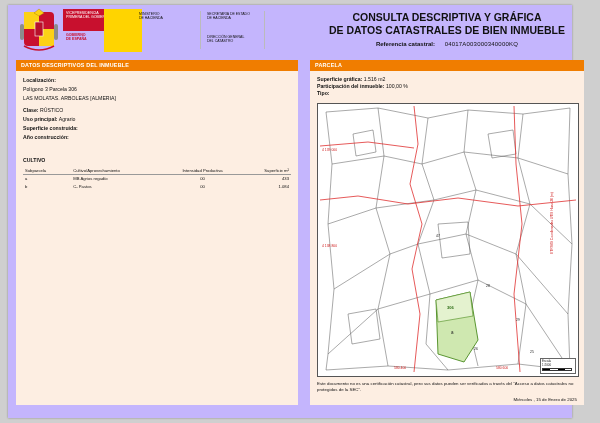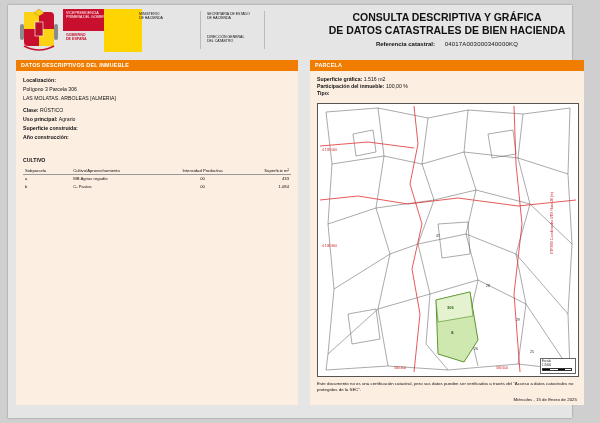--- a/index.html
+++ b/index.html
@@ -5,21 +5,21 @@
   html,body{margin:0;padding:0;}
   body{
     width:600px;height:423px;
     background:#cfcfcf;
     font-family:"Liberation Sans",sans-serif;
     overflow:hidden;
   }
   .page{
     position:absolute;left:8px;top:5px;
     width:564px;height:413px;
-    background:#e5e5e5;
+    background:#c4b5fd;
     box-shadow:0 0 2px rgba(0,0,0,.35);
   }
   
   .hdr{position:absolute;left:0;top:0;width:584px;height:50px;}
   .crest{position:absolute;left:10px;top:3px;width:42px;height:44px;}
   .gob{
     position:absolute;left:55px;top:4px;width:70px;height:22px;
     background:#c8102e;color:#fff;font-size:3.6px;line-height:4.4px;
     padding:2px 3px;box-sizing:border-box;
   }
@@ -148,21 +148,21 @@
 DE HACIENDA</span>
       <div style="margin-top:14px">
         <span style="white-space:pre-line">DIRECCIÓN GENERAL
 DEL CATASTRO</span>
       </div>
     </div>
     <div class="sep" style="left:256px"></div>
 
     <div class="title">
       <div>CONSULTA DESCRIPTIVA Y GRÁFICA</div>
-      <div>DE DATOS CATASTRALES DE BIEN HACIENDA</div>
+      <div>DE DATOS CATASTRALES DE BIEN INMUEBLE</div>
     </div>
     <div class="refline">
       <span class="lbl">Referencia catastral:</span>
       <span class="val">04017A003000340000KQ</span>
     </div>
   </div>
 
   <div class="bar left">
     <span>DATOS DESCRIPTIVOS DEL INMUEBLE</span>
   </div>

